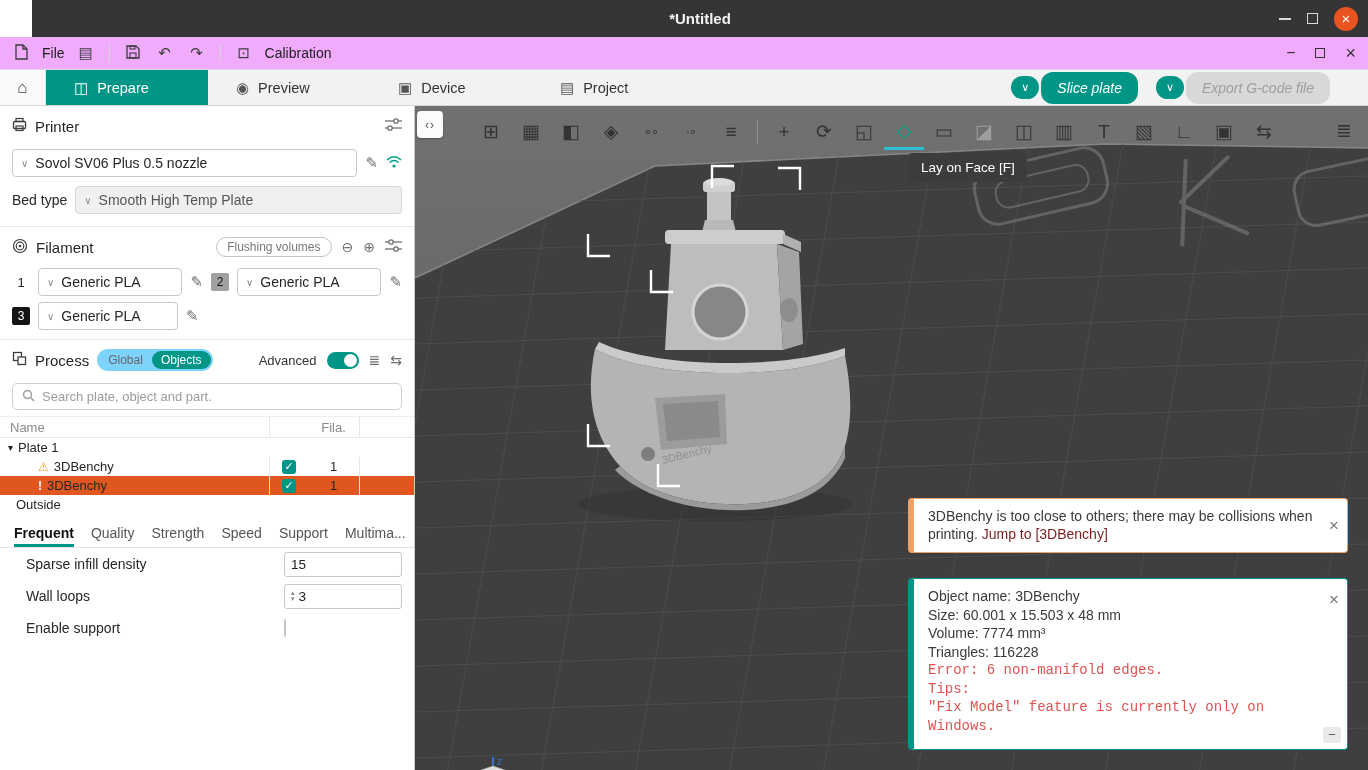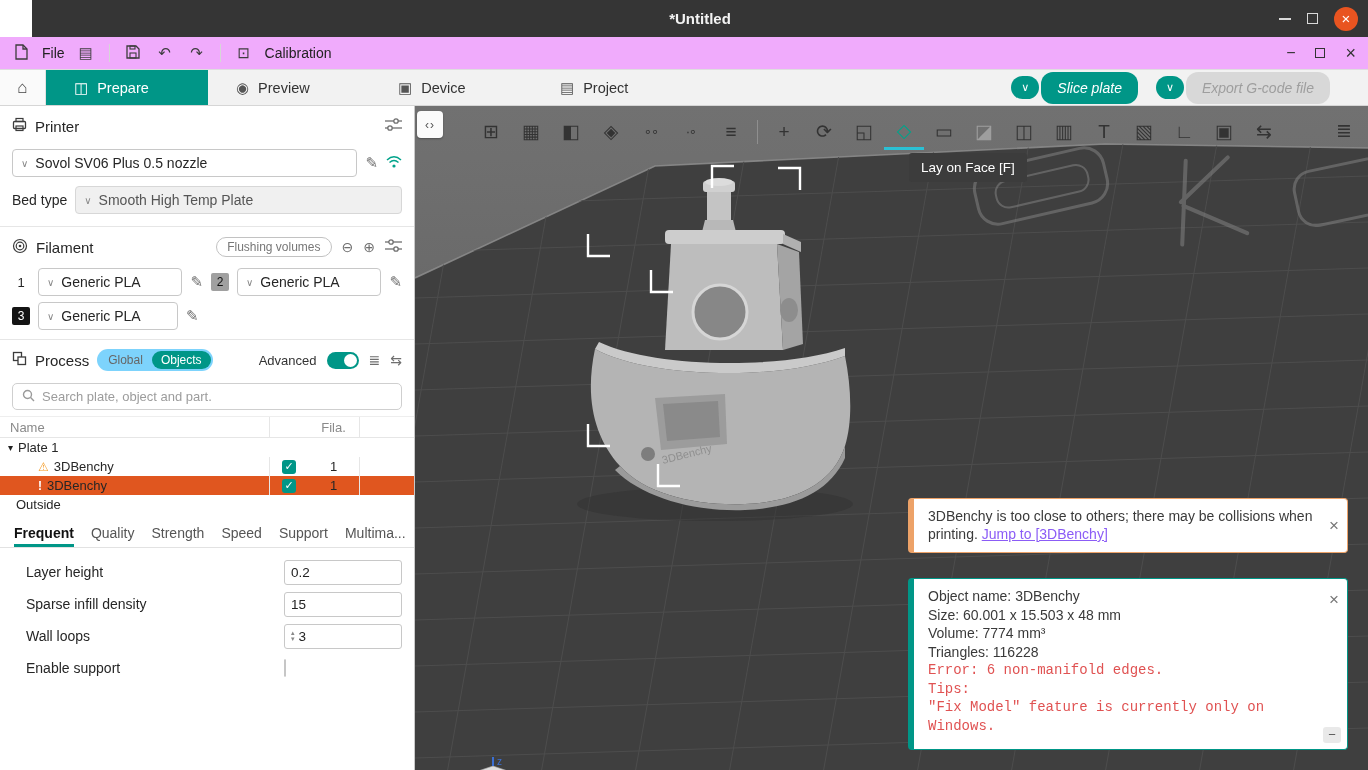--- a/index.html
+++ b/index.html
@@ -108,21 +108,21 @@
   .ticon.small { font-size:13px; letter-spacing:-1px; }
   .ticon.active { color:#00a38a; border-bottom:3px solid #2bc0d4; height:37px; }
   .ticon.disabled { color:#9e9e9e; }
   .tsep { width:1px; height:24px; background:#8f8f8f; margin:0 6px; }
   .right-ticon { position:absolute; right:4px; top:7px; z-index:3; }
   .tooltip { position:absolute; left:494px; top:47px; background:#3c3c3c; color:#fff; font-size:13.5px; padding:7px 12px; border-radius:3px; z-index:4; }
 
   .note-box { position:absolute; left:493px; width:440px; background:#fff; border-radius:4px; font-size:14px; color:#3a3a3a; z-index:4; padding:8px 26px 9px 14px; }
   .warn-box { top:392px; border:1px solid #eda268; border-left:6px solid #eda268; line-height:18px; }
   .info-box { top:472px; border:1px solid #009687; border-left:6px solid #009687; line-height:18.5px; padding-bottom:14px; }
-  .warn-link { color:#8b5cf6; text-decoration:underline; cursor:pointer; }
+  .warn-link { color:#7f1d1d; cursor:pointer; }
   .err { color:#e05252;font-family:Liberation Mono, monospace; }
   .box-close { position:absolute; right:8px; top:18px; color:#777; font-size:17px; }
   .info-box .box-close { top:12px; }
   .box-min { position:absolute; right:6px; bottom:6px; width:18px; height:16px; background:#e9e9e9; border-radius:3px; color:#555; display:flex; align-items:center; justify-content:center; font-size:13px; }
 
   .navcube { position:absolute; left:18px; bottom:14px; z-index:3; }
 </style>
 </head>
 <body>
 
@@ -355,26 +355,20 @@
 
     <div class="ptabs">
       <span class="ptab active">Frequent</span>
       <span class="ptab">Quality</span>
       <span class="ptab">Strength</span>
       <span class="ptab">Speed</span>
       <span class="ptab">Support</span>
       <span class="ptab">Multima...</span>
     </div>
 
-    <div class="param-row" style="margin-top:8px">
-      <span class="param-label">Layer height</span>
-      <div class="param-input">
-        <input value="0.2" style="">
-      </div>
-    </div>
     <div class="param-row">
       <span class="param-label">Sparse infill density</span>
       <div class="param-input">
         <input value="15" style="">
       </div>
     </div>
     <div class="param-row">
       <span class="param-label">Wall loops</span>
       <div class="param-input">
         <span class="stepper">

